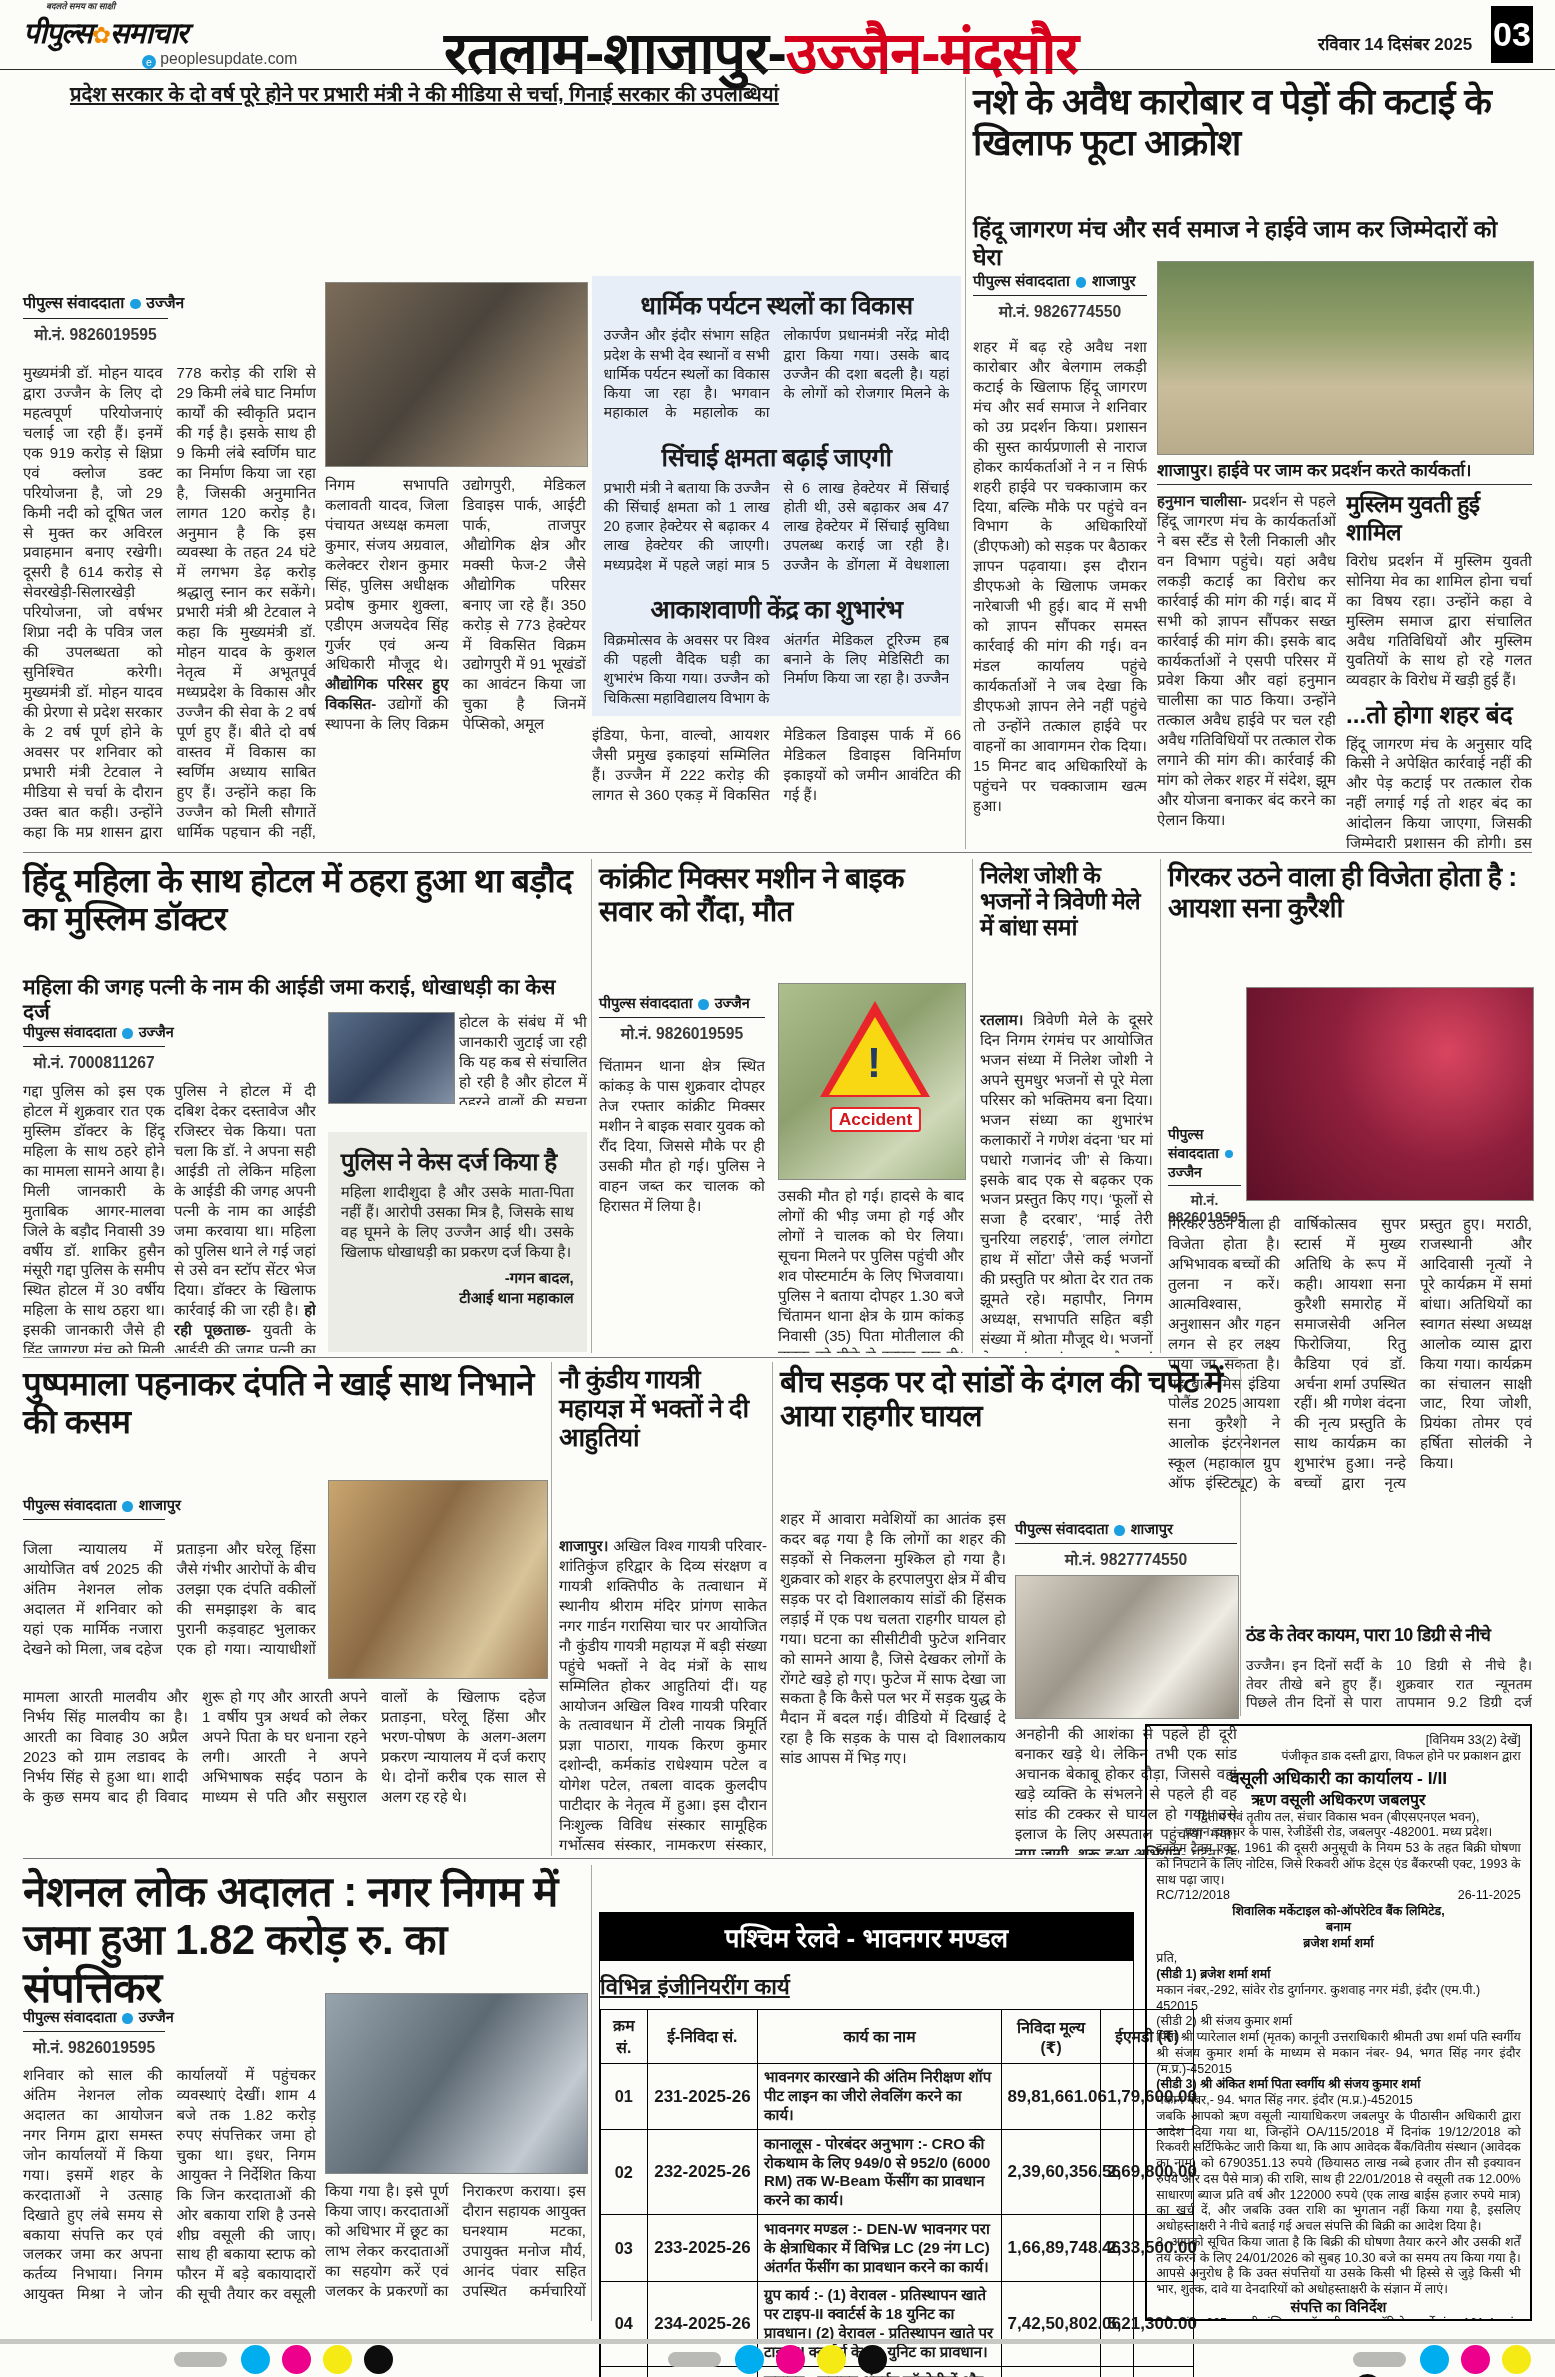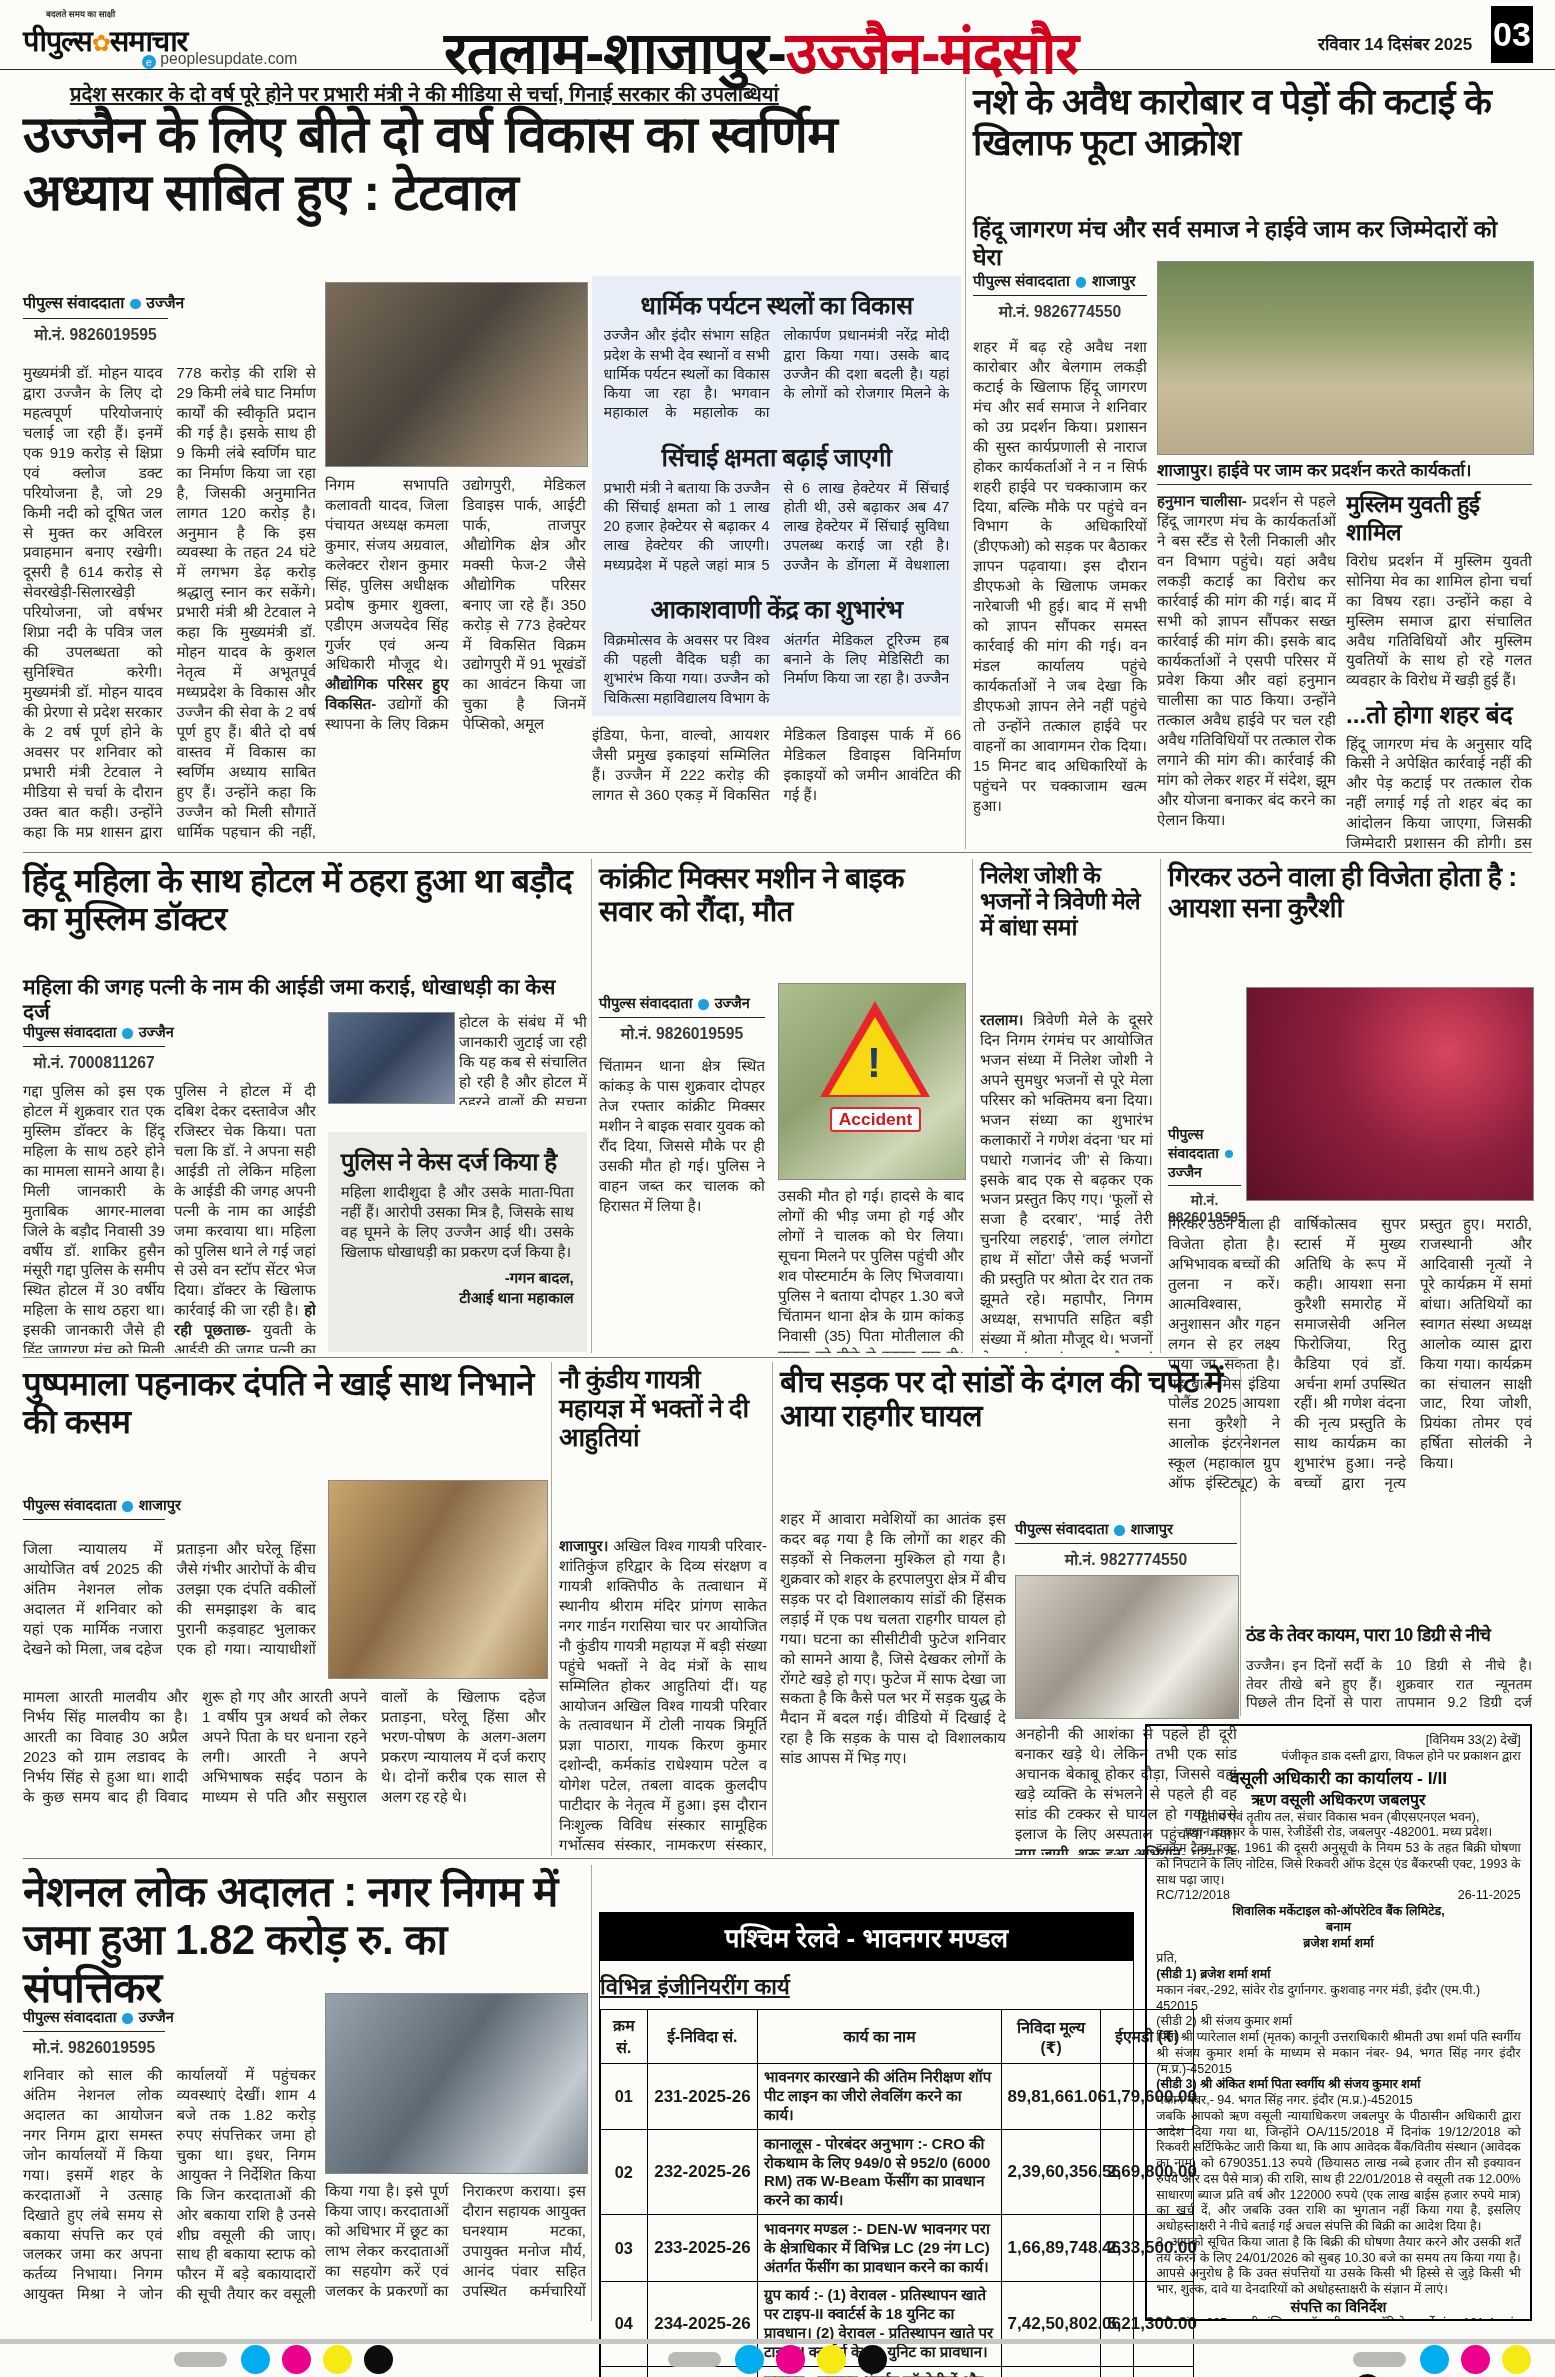--- a/index.html
+++ b/index.html
@@ -36,42 +36,41 @@
   .ntc .rt{text-align:right;}
   .ntc .jt{text-align:justify;}
   .regdot{display:inline-block;width:29px;height:29px;border-radius:50%;margin-right:9.3px;vertical-align:middle;}
   .regbar{display:inline-block;width:53px;height:15px;border-radius:7.5px;background:#b9b9b5;margin-right:11.6px;vertical-align:middle;}
 </style>
 </head>
 <body>
 
 <div id="page">
 
-  <div class="abs" style="left:23px;top:8px;width:232px;">
+  <div class="abs" style="left:23px;top:0;width:232px;font-style:italic;">
     <div style="font-size:8.7px;font-weight:bold;color:#333;padding-left:23px;">बदलते समय का साक्षी</div>
     <div style="font-size:29px;font-weight:bold;letter-spacing:-1.2px;color:#101010;">
       <span>पीपुल्स</span><span style="color:#f08a00;font-size:23px;">✿</span><span>समाचार</span>
     </div>
   </div>
   <div class="abs" style="left:142px;top:50px;font-size:15.7px;color:#444;">
     <span style="display:inline-block;width:14px;height:14px;border-radius:50%;background:#1b9fe0;color:#fff;font-size:10.5px;text-align:center;line-height:14px;vertical-align:-1.7px;">e</span>
     <span>peoplesupdate.com</span>
   </div>
 
   <div class="abs" style="left:308px;top:10.5px;width:906px;text-align:center;font-size:58px;font-weight:bold;letter-spacing:-1.2px;">
     <span style="color:#111;">रतलाम-शाजापुर-</span><span style="color:#d6001c;">उज्जैन-मंदसौर</span>
   </div>
 
   <div class="abs" style="left:1318px;top:32px;font-size:17px;font-weight:bold;">रविवार 14 दिसंबर 2025</div>
   <div class="abs" style="left:1491px;top:5.8px;width:42px;height:57px;background:#000;color:#fff;text-align:center;font-size:34px;font-weight:bold;line-height:57px;">03</div>
 
   <div class="abs hr" style="left:0;top:69px;width:1555px;"></div>
 
   <div class="abs kick" style="left:70px;top:79px;width:871px;">प्रदेश सरकार के दो वर्ष पूरे होने पर प्रभारी मंत्री ने की मीडिया से चर्चा, गिनाई सरकार की उपलब्धियां</div>
-  <div class="abs hl" style="left:23px;top:106px;width:938px;font-size:51px;">उज्जैन के लिए बीते दो वर्ष विकास का स्वर्णिम अध्याय साबित हुए : टेटवाल</div>
 
   <div class="abs" style="left:23px;top:282px;width:145px;">
     <div class="byl"><span>पीपुल्स संवाददाता</span><span class="dot"></span><span>उज्जैन</span></div>
     <div class="phone">मो.नं. 9826019595</div>
   </div>
 
   <div class="abs photo" style="left:325px;top:282px;width:261px;height:183px;background:linear-gradient(130deg,#7b6c59 0%,#4a443c 45%,#8c7c67 75%,#b3a48c 100%);"></div>
 
   <div class="abs body c2" style="left:23px;top:363px;width:293px;height:485px;">
     <span>मुख्यमंत्री डॉ. मोहन यादव द्वारा उज्जैन के लिए दो महत्वपूर्ण परियोजनाएं चलाई जा रही हैं। इनमें एक 919 करोड़ से क्षिप्रा एवं क्लोज डक्ट परियोजना है, जो 29 किमी नदी को दूषित जल से मुक्त कर अविरल प्रवाहमान बनाए रखेगी। दूसरी है 614 करोड़ से सेवरखेड़ी-सिलारखेड़ी परियोजना, जो वर्षभर शिप्रा नदी के पवित्र जल की उपलब्धता को सुनिश्चित करेगी। मुख्यमंत्री डॉ. मोहन यादव की प्रेरणा से प्रदेश सरकार के 2 वर्ष पूर्ण होने के अवसर पर शनिवार को प्रभारी मंत्री टेटवाल ने मीडिया से चर्चा के दौरान उक्त बात कही। उन्होंने कहा कि मप्र शासन द्वारा 778 करोड़ की राशि से 29 किमी लंबे घाट निर्माण कार्यों की स्वीकृति प्रदान की गई है। इसके साथ ही 9 किमी लंबे स्वर्णिम घाट का निर्माण किया जा रहा है, जिसकी अनुमानित लागत 120 करोड़ है।</span> <span>अनुमान है कि इस व्यवस्था के तहत 24 घंटे में लगभग डेढ़ करोड़ श्रद्धालु स्नान कर सकेंगे। प्रभारी मंत्री श्री टेटवाल ने कहा कि मुख्यमंत्री डॉ. मोहन यादव के कुशल नेतृत्व में अभूतपूर्व मध्यप्रदेश के विकास और उज्जैन की सेवा के 2 वर्ष पूर्ण हुए हैं। बीते दो वर्ष वास्तव में विकास का स्वर्णिम अध्याय साबित हुए हैं। उन्होंने कहा कि उज्जैन को मिली सौगातें धार्मिक पहचान की नहीं, बल्कि आधुनिक, व्यवस्थित और विश्वसनीय शहर बनाने का संकल्प है, जो धरातल पर साफ दिखाई दे रहा है।</span>

